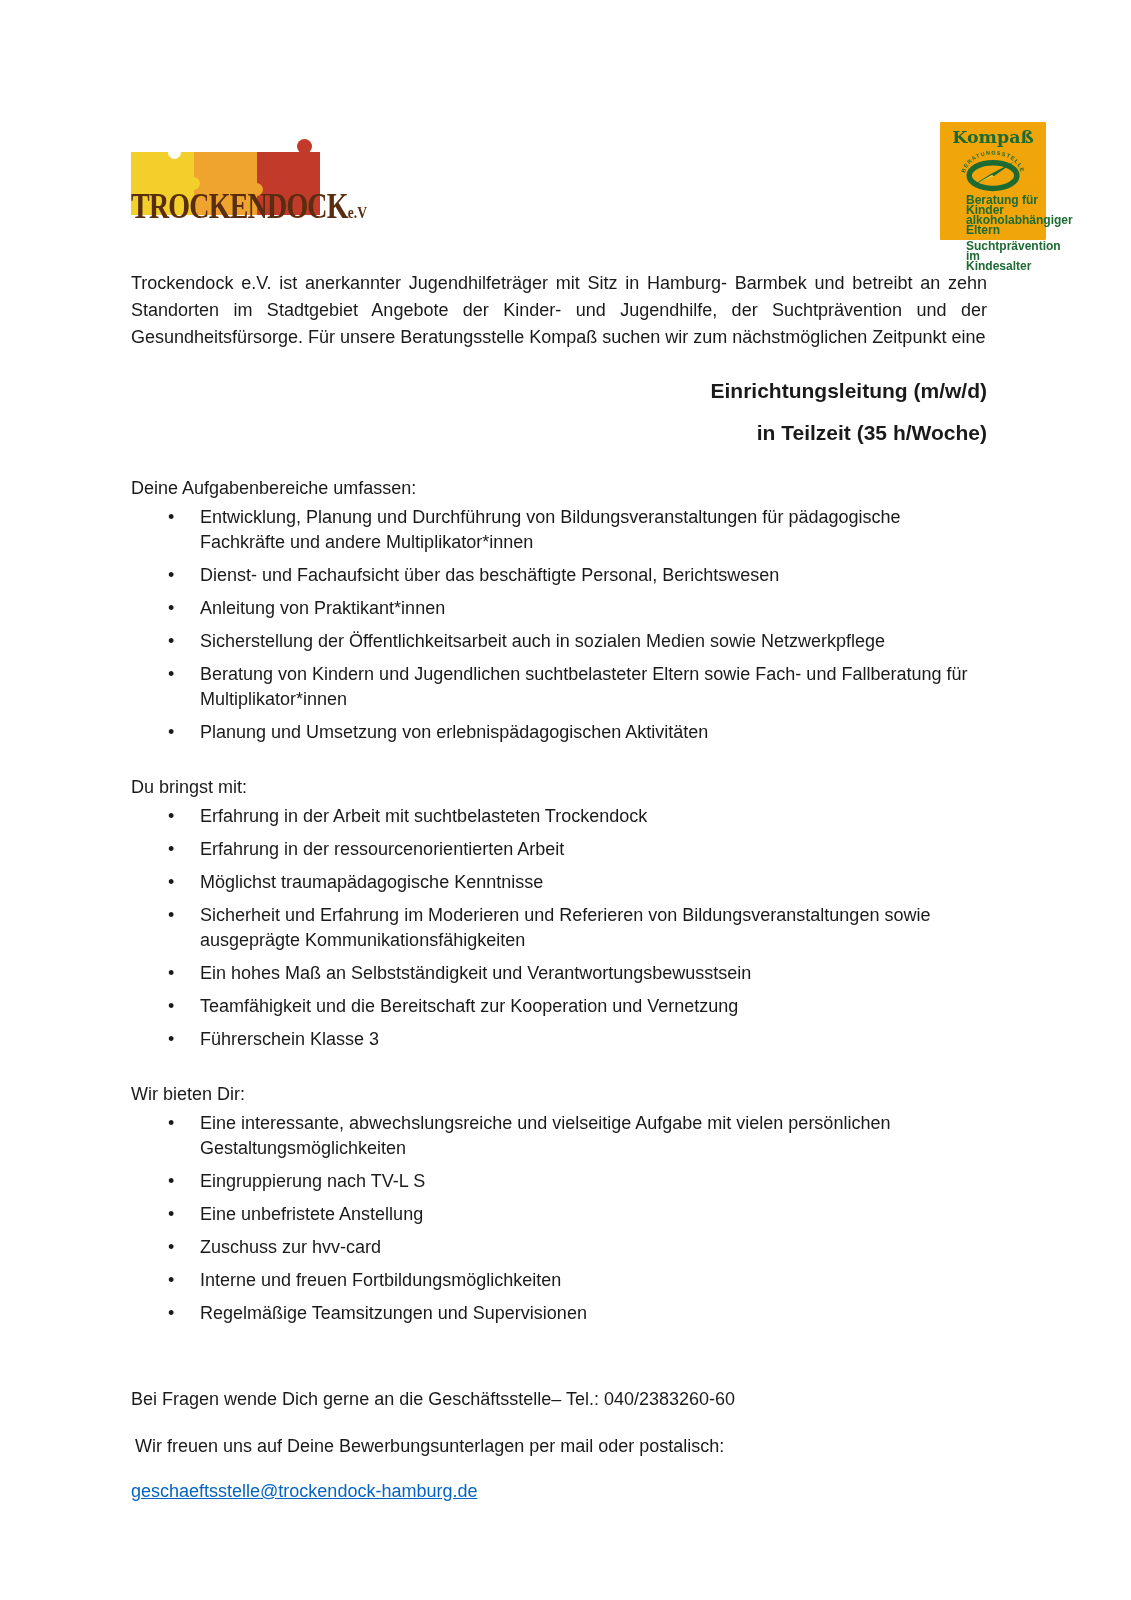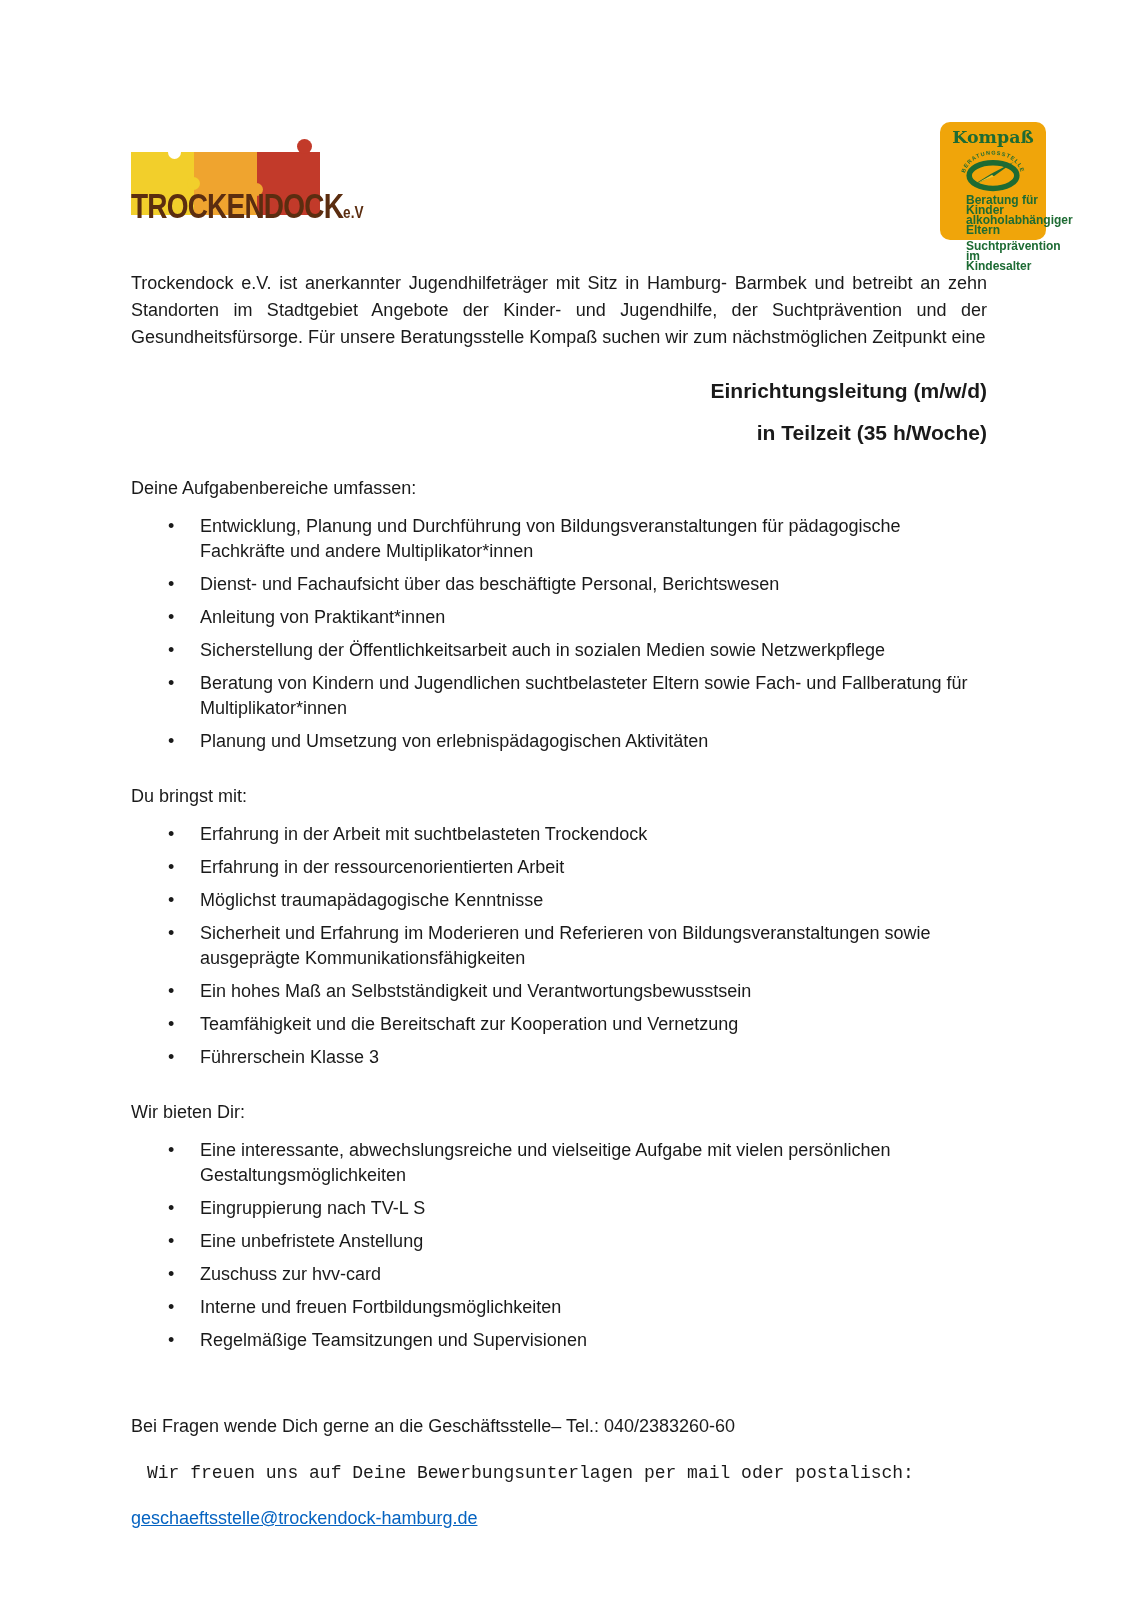--- a/index.html
+++ b/index.html
@@ -20,63 +20,63 @@
     font-family:"Liberation Sans",sans-serif;
     color:var(--text);
     margin:0 auto;
     overflow:hidden;
   }
   
   .header{
     position:absolute;top:122px;left:131px;right:85px;
     display:flex;justify-content:space-between;align-items:flex-start;
   }
-  .td-logo{position:relative;width:192px;height:94px;margin-top:14px;}
+  .td-logo{position:relative;width:192px;height:94px;margin-top:14px;font-family:Liberation Serif, serif;}
   .piece{position:absolute;top:16px;width:63px;height:63px;}
   .piece.p-yellow{left:0;background:var(--puzzle-yellow);}
   .piece.p-orange{left:63px;background:var(--puzzle-orange);}
   .piece.p-red{left:126px;background:var(--puzzle-red);}
   .knob{position:absolute;border-radius:50%;}
   .knob.notch-white{width:13px;height:13px;left:37px;top:10px;background:#ffffff;}
   .knob.k-yellow{width:13px;height:13px;left:56px;top:41px;background:var(--puzzle-yellow);}
   .knob.k-orange{width:13px;height:13px;left:119px;top:47px;background:var(--puzzle-orange);}
   .knob.k-red{width:15px;height:15px;left:166px;top:3px;background:var(--puzzle-red);}
   .td-wordmark{
     position:absolute;left:0;bottom:0;
     font-weight:bold;font-size:35px;line-height:34px;
     letter-spacing:-1px;color:var(--wordmark-brown);
     transform:scaleX(0.80);transform-origin:left bottom;
     white-space:nowrap;
   }
   .td-suffix{font-size:17px;letter-spacing:0;}
   .kompass{
     width:106px;height:118px;
     background:var(--kompass-gold);
-    border-radius:10px;
+    border-radius:1px;
     padding:5px 6px 0 6px;box-sizing:border-box;
   }
   .kompass-emblem{display:block;width:92px;height:66px;margin:0 auto;}
   .k-title{font-family:"DejaVu Serif",serif;font-weight:bold;font-size:19px;fill:var(--kompass-green);}
   .k-arc{font-family:"Liberation Sans",sans-serif;font-weight:bold;font-size:6px;letter-spacing:1.2px;fill:var(--kompass-green);}
   .kompass-lines{color:var(--kompass-green);font-weight:bold;font-size:12px;line-height:10px;margin-top:2px;margin-left:20px;}
   .kompass-lines .grp2{margin-top:6px;}
   
   .main{
     position:absolute;top:270px;left:131px;width:856px;
     font-size:18px;line-height:27px;
   }
   .intro{margin:0;text-align:justify;}
   .title{margin:26px 0 0;font-size:21px;font-weight:bold;text-align:right;line-height:27px;}
   .title + .title{margin-top:15px;}
   .sec-heading{margin:29px 0 0;}
-  ul.bullets{margin:12px 0 0;padding:0;list-style:none;}
+  ul.bullets{margin:3px 0 0;padding:0;list-style:none;}
   ul.bullets li{position:relative;padding-left:69px;line-height:25px;margin-bottom:8px;}
   ul.bullets li::before{content:"\2022";position:absolute;left:37px;top:0;}
   .contact{margin:60px 0 0;}
-  .apply{margin:20px 16px 0;font-family:Liberation Mono, monospace;}
+  .apply{margin:20px 4px 0;}
   .email-line{margin:19px 0 0;line-height:25px;}
   .email-line a{color:var(--link);text-decoration:underline;}
 </style>
 </head>
 <body>
 
 <div class="page">
 
   <header class="header">
 

